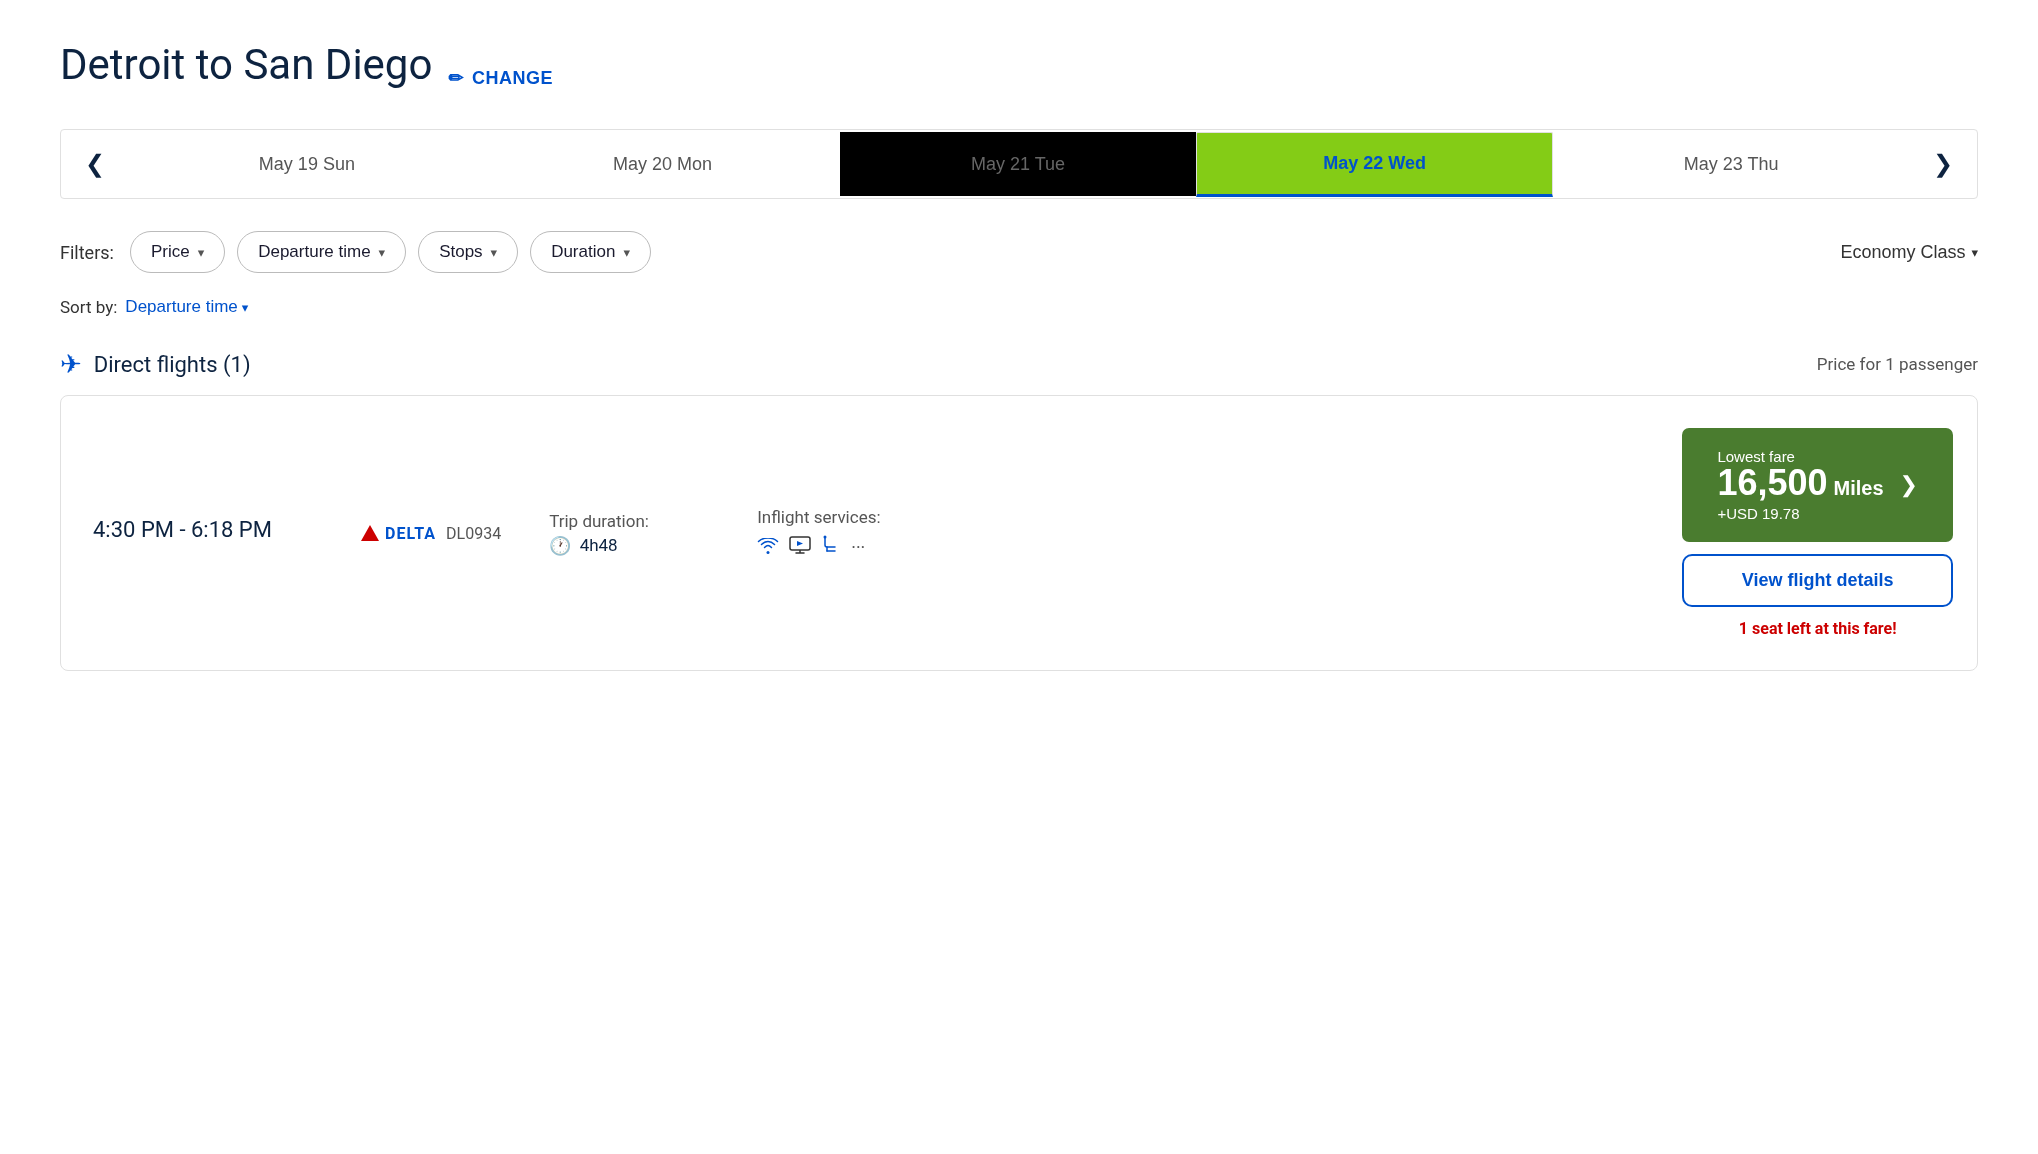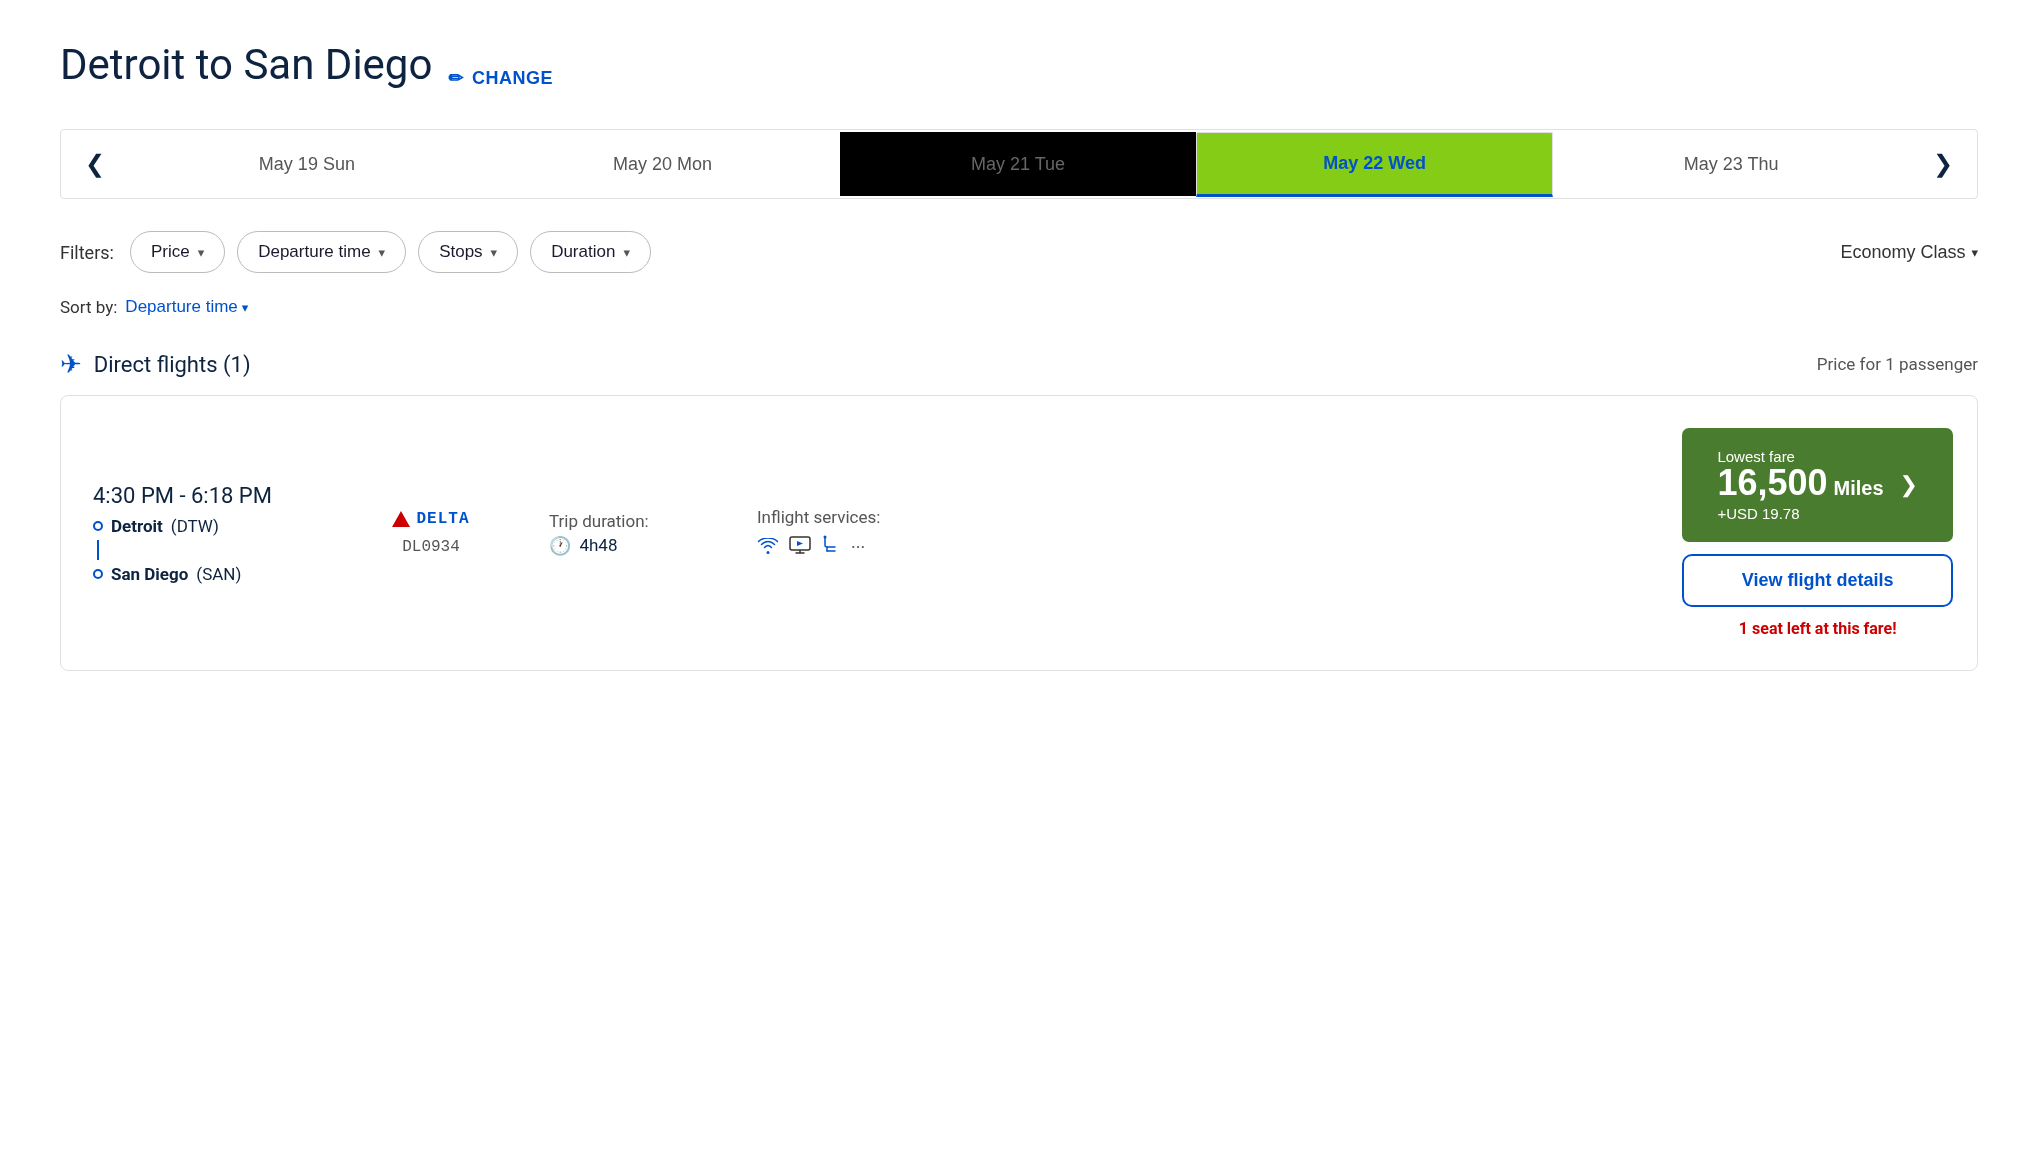--- a/index.html
+++ b/index.html
@@ -229,25 +229,24 @@
     .route-line {
       width: 2px;
       height: 20px;
       background: #0052cc;
       margin-left: 4px;
     }
     .bold { font-weight: 700; }
 
     .airline-info {
       display: flex;
-      flex-direction: column;
-      align-items: center;
+      flex-direction: row;
+      align-items: flex-start;
       gap: 10px;
       min-width: 140px;
-      font-family: Liberation Mono, monospace;
     }
     .airline-logo {
       display: flex;
       align-items: center;
       gap: 6px;
       font-size: 16px;
       font-weight: 700;
       color: #0052cc;
       letter-spacing: 1px;
     }
@@ -443,33 +442,20 @@
     <span>Direct flights (1)</span>
   </div>
   <span class="price-note">Price for 1 passenger</span>
 </div>
 
 <div class="flight-card">
   <div class="flight-main">
 
     <div class="flight-times">
       <div class="time-range">4:30 PM - 6:18 PM</div>
-      <div class="route">
-        <div class="route-point">
-          <div class="route-dot"></div>
-          <span class="bold">Detroit</span>
-          <span>(DTW)</span>
-        </div>
-        <div class="route-line"></div>
-        <div class="route-point">
-          <div class="route-dot"></div>
-          <span class="bold">San Diego</span>
-          <span>(SAN)</span>
-        </div>
-      </div>
     </div>
 
     <div class="airline-info">
       <div class="airline-logo">
         <div class="delta-triangle"></div>
         <span>DELTA</span>
       </div>
       <span class="flight-number">DL0934</span>
     </div>
 

